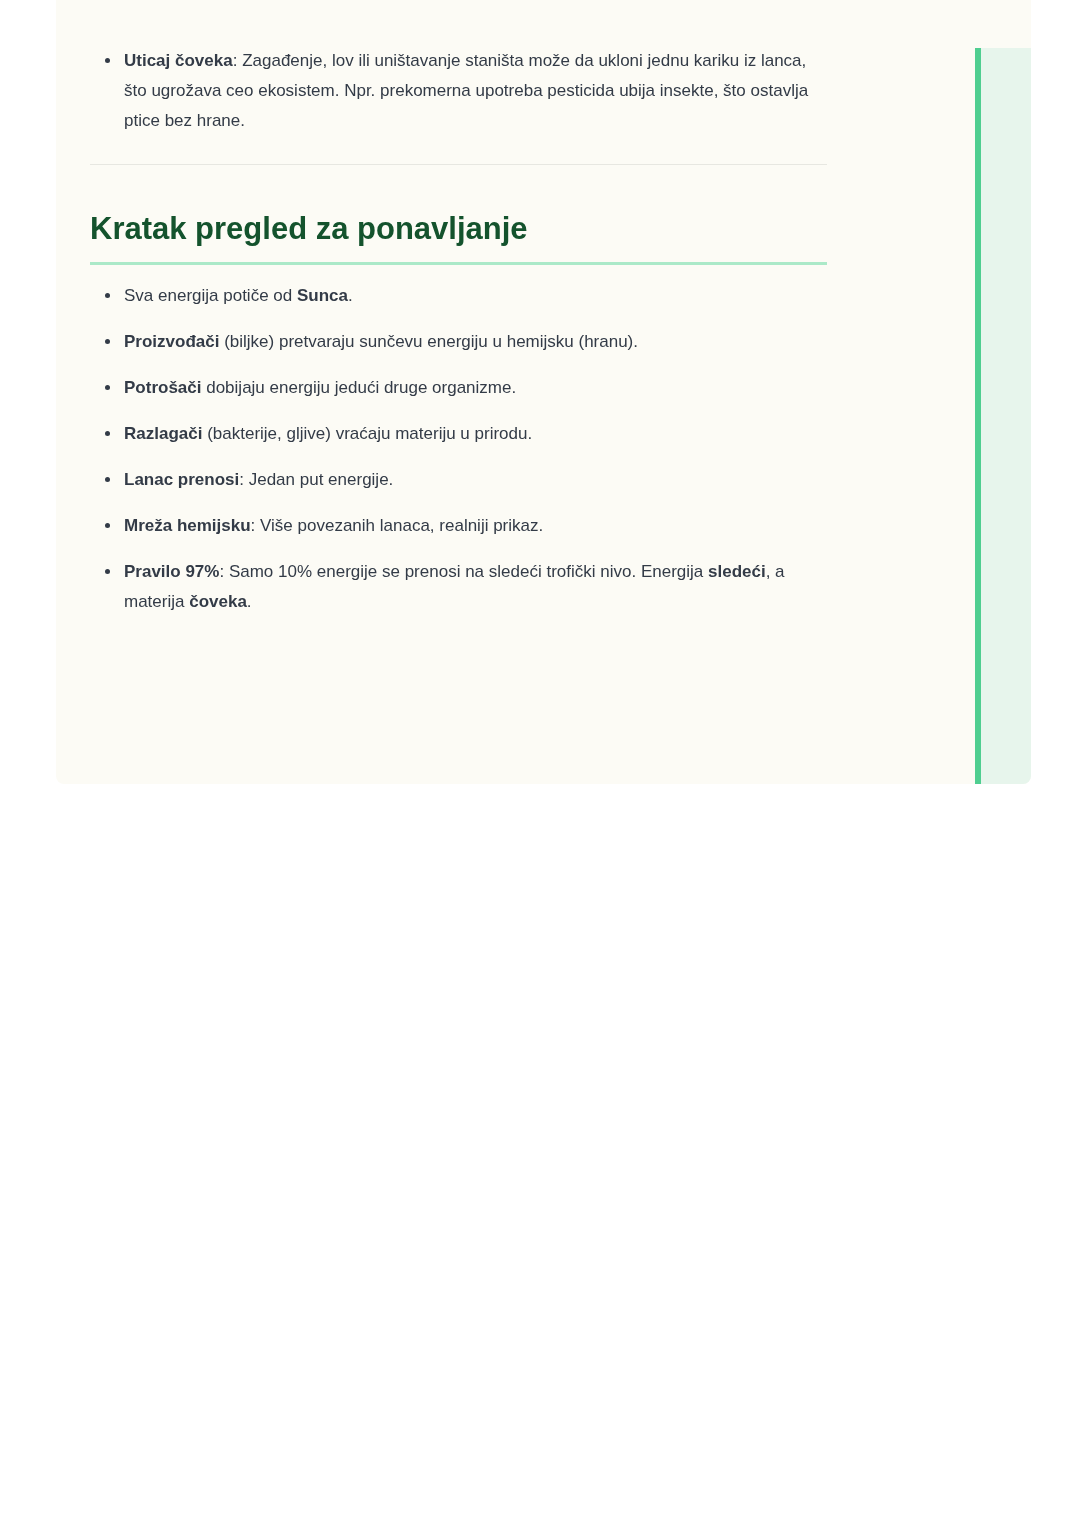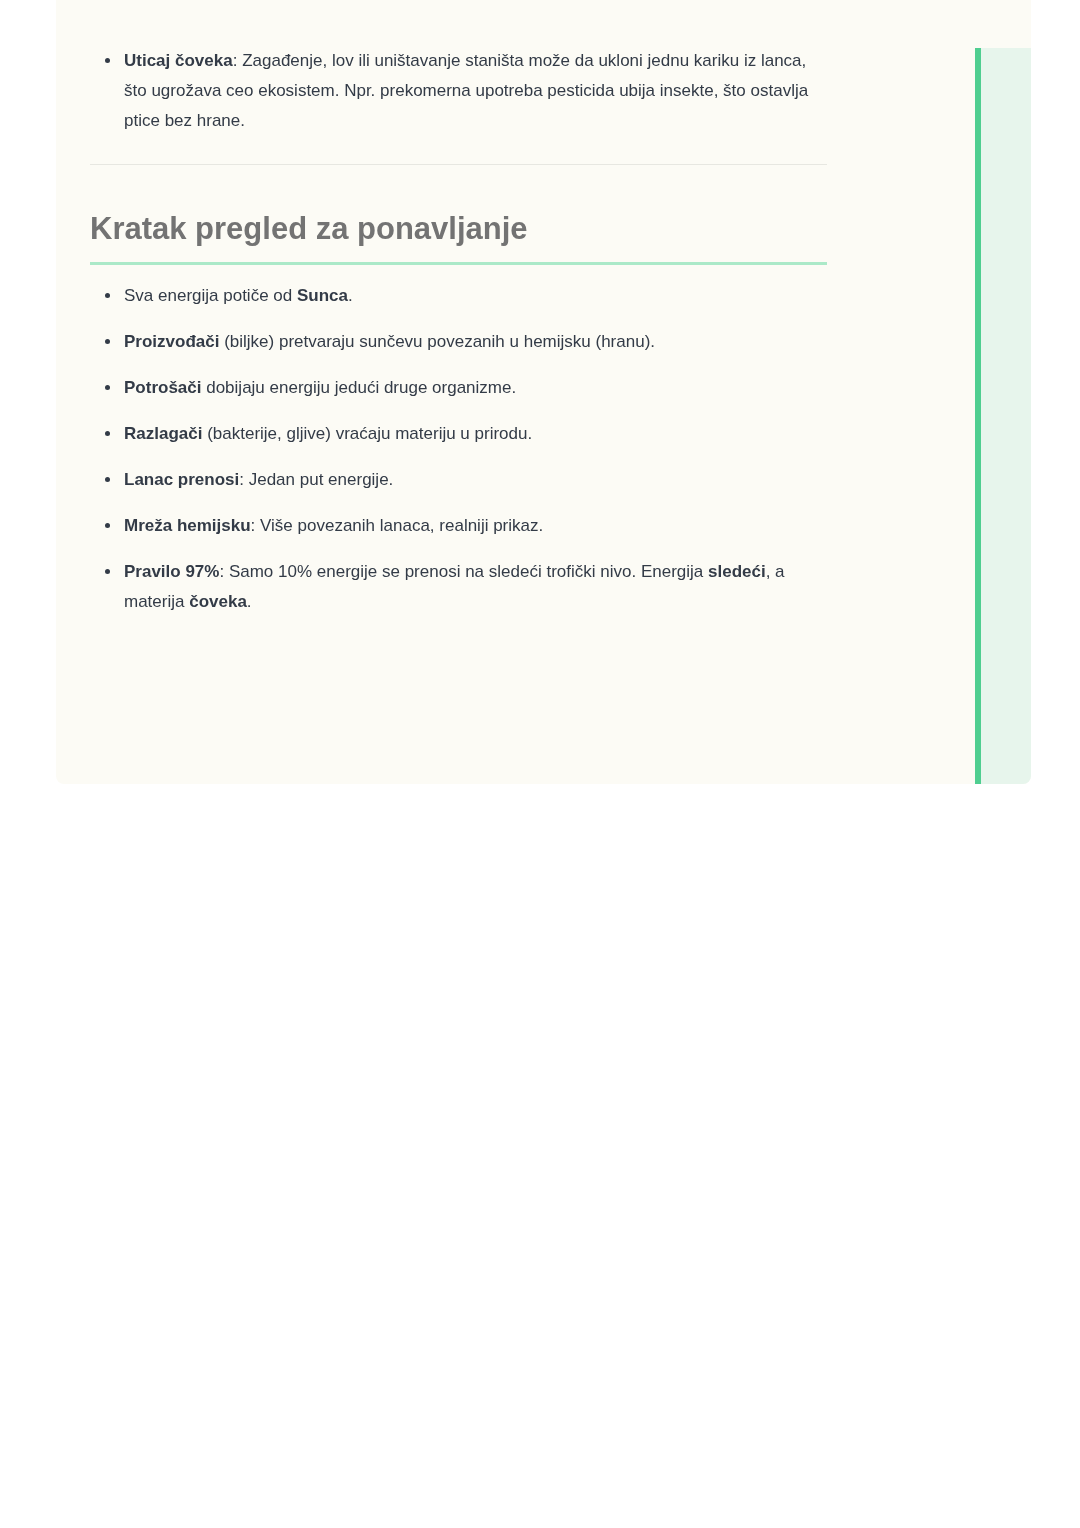--- a/index.html
+++ b/index.html
@@ -67,21 +67,21 @@
     border: none;
     border-top: 1px solid #e7e7e1;
     margin: 28px 0 0 0;
     width: 100%;
   }
   h1.section-title {
     margin: 46px 0 0 0;
     font-size: 31px;
     line-height: 36px;
     font-weight: 700;
-    color: #737373;
+    color: #14532d;
   }
   .title-underline {
     height: 3px;
     background: #abe9c8;
     margin-top: 15px;
     width: 100%;
   }
   ul.review {
     margin-top: 16px;
   }
@@ -110,21 +110,21 @@
 
       <hr class="divider">
 
       <h1 class="section-title">Kratak pregled za ponavljanje</h1>
       <div class="title-underline"></div>
 
       <ul class="l1 review">
 
         <li><span>Sva energija potiče od </span><span class="bold">Sunca</span><span>.</span></li>
 
-        <li><span class="bold">Proizvođači</span><span> (biljke) pretvaraju sunčevu povezanih u hemijsku (hranu).</span></li>
+        <li><span class="bold">Proizvođači</span><span> (biljke) pretvaraju sunčevu energiju u hemijsku (hranu).</span></li>
 
         <li><span class="bold">Potrošači</span><span> dobijaju energiju jedući druge organizme.</span>
         </li>
 
         <li><span class="bold">Razlagači</span><span> (bakterije, gljive) vraćaju materiju u prirodu.</span></li>
 
         <li><span class="bold">Lanac prenosi</span><span>: Jedan put energije.</span></li>
 
         <li><span class="bold">Mreža hemijsku</span><span>: Više povezanih lanaca, realniji prikaz.</span></li>
 

